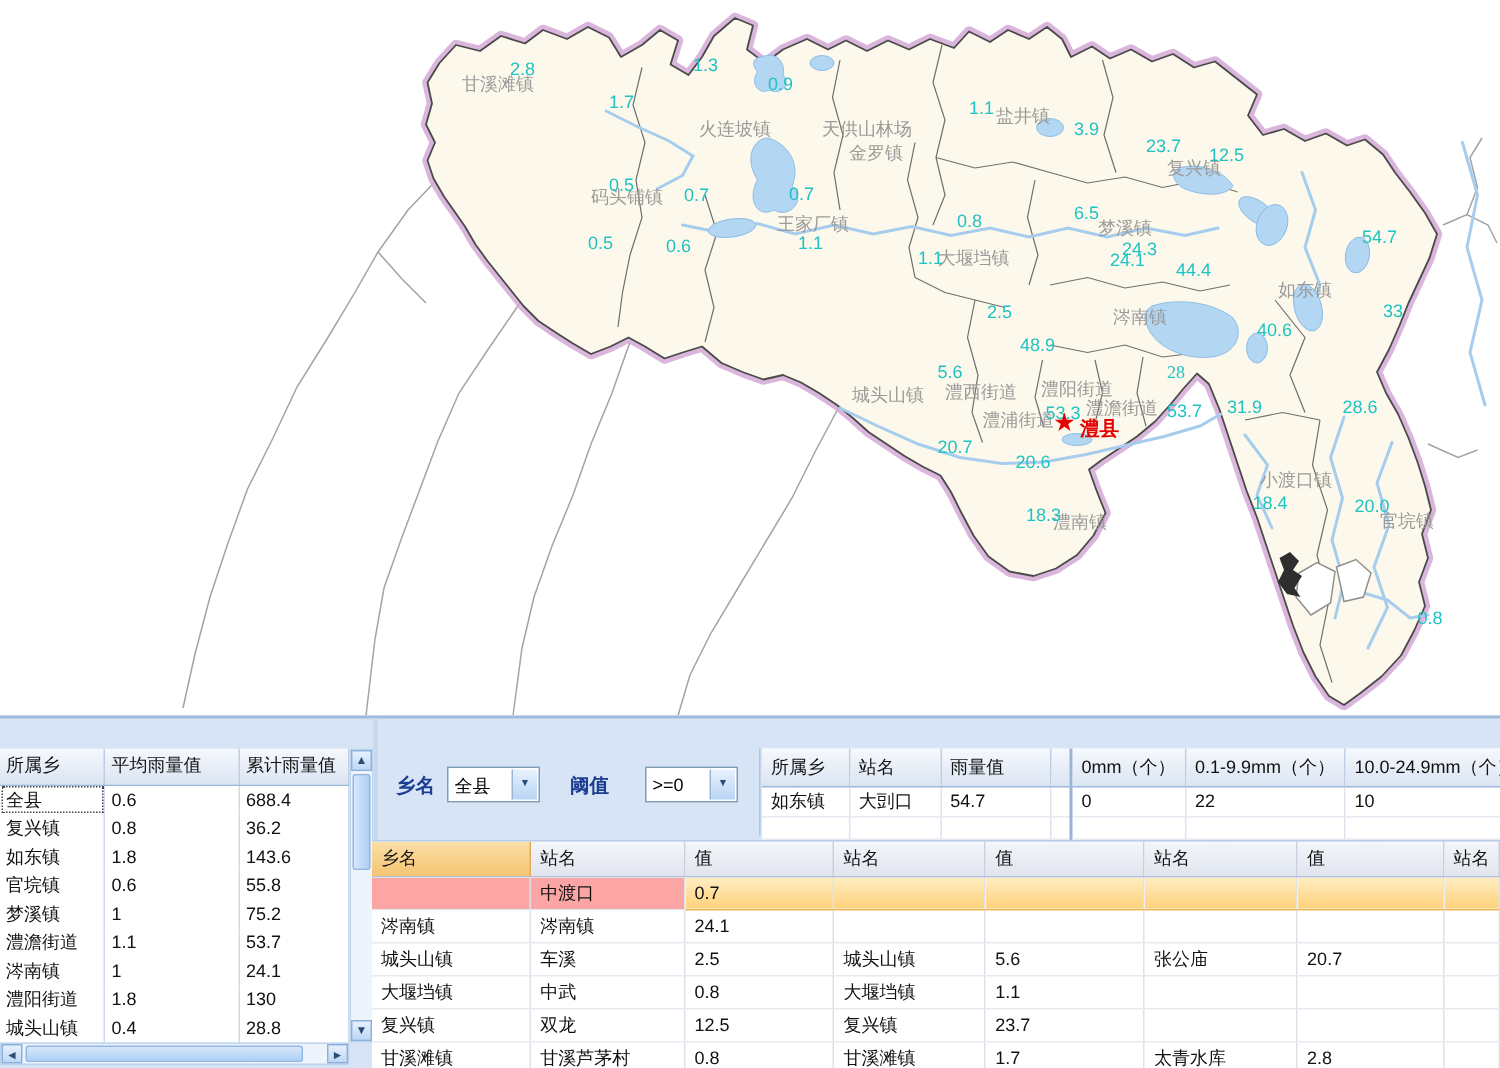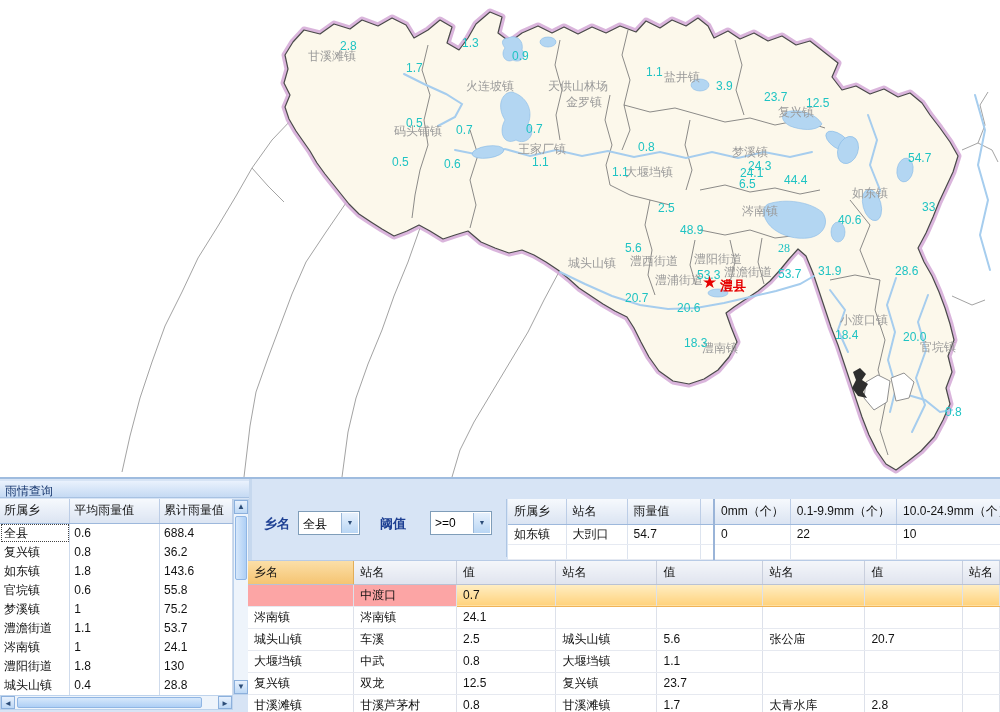--- a/index.html
+++ b/index.html
@@ -171,21 +171,21 @@
         <span class="value-label" style="left: 764px; top: 91px;">23.7</span>
         <span class="value-label" style="left: 806px; top: 97px;">12.5</span>
         <span class="value-label" style="left: 406px; top: 117px;">0.5</span>
         <span class="value-label" style="left: 456px; top: 124px;">0.7</span>
         <span class="value-label" style="left: 526px; top: 123px;">0.7</span>
         <span class="value-label" style="left: 392px; top: 156px;">0.5</span>
         <span class="value-label" style="left: 444px; top: 158px;">0.6</span>
         <span class="value-label" style="left: 532px; top: 156px;">1.1</span>
         <span class="value-label" style="left: 638px; top: 141px;">0.8</span>
         <span class="value-label" style="left: 612px; top: 166px;">1.1</span>
-        <span class="value-label" style="left: 739px; top: 136px; margin-top: 42px;">6.5</span>
+        <span class="value-label" style="left: 716px; top: 136px;">6.5</span>
         <span class="value-label" style="left: 748px; top: 160px;">24.3</span>
         <span class="value-label" style="left: 740px; top: 167px;">24.1</span>
         <span class="value-label" style="left: 784px; top: 174px;">44.4</span>
         <span class="value-label" style="left: 908px; top: 152px;">54.7</span>
         <span class="value-label" style="left: 658px; top: 202px;">2.5</span>
         <span class="value-label" style="left: 922px; top: 201px;">33</span>
         <span class="value-label" style="left: 838px; top: 214px;">40.6</span>
         <span class="value-label" style="left: 680px; top: 224px;">48.9</span>
         <span class="value-label" style="left: 625px; top: 242px;">5.6</span>
         <span class="value-label" style="left: 778px; top: 242px; font-family: Liberation Serif, serif;">28</span>
@@ -200,21 +200,20 @@
         <span class="value-label" style="left: 903px; top: 331px;">20.0</span>
         <span class="value-label" style="left: 945px; top: 406px;">0.8</span>
       </div>
     <span class="star" style="position:absolute;left:702px;top:272px;">★</span>
     <span class="county-label" style="position:absolute;left:720px;top:277px;">澧县</span>
   </div>
 
   <div class="bottom-panel">
     <div class="v-sep"></div>
 
-    <div class="pane-title">雨情查询</div>
     <div class="left-table-wrap">
       <table class="left-table">
         <colgroup>
             <col style="width:70px">
             <col style="width:90px">
             <col style="width:73px">
           </colgroup>
         <thead>
             <tr>
               <th>所属乡</th>

